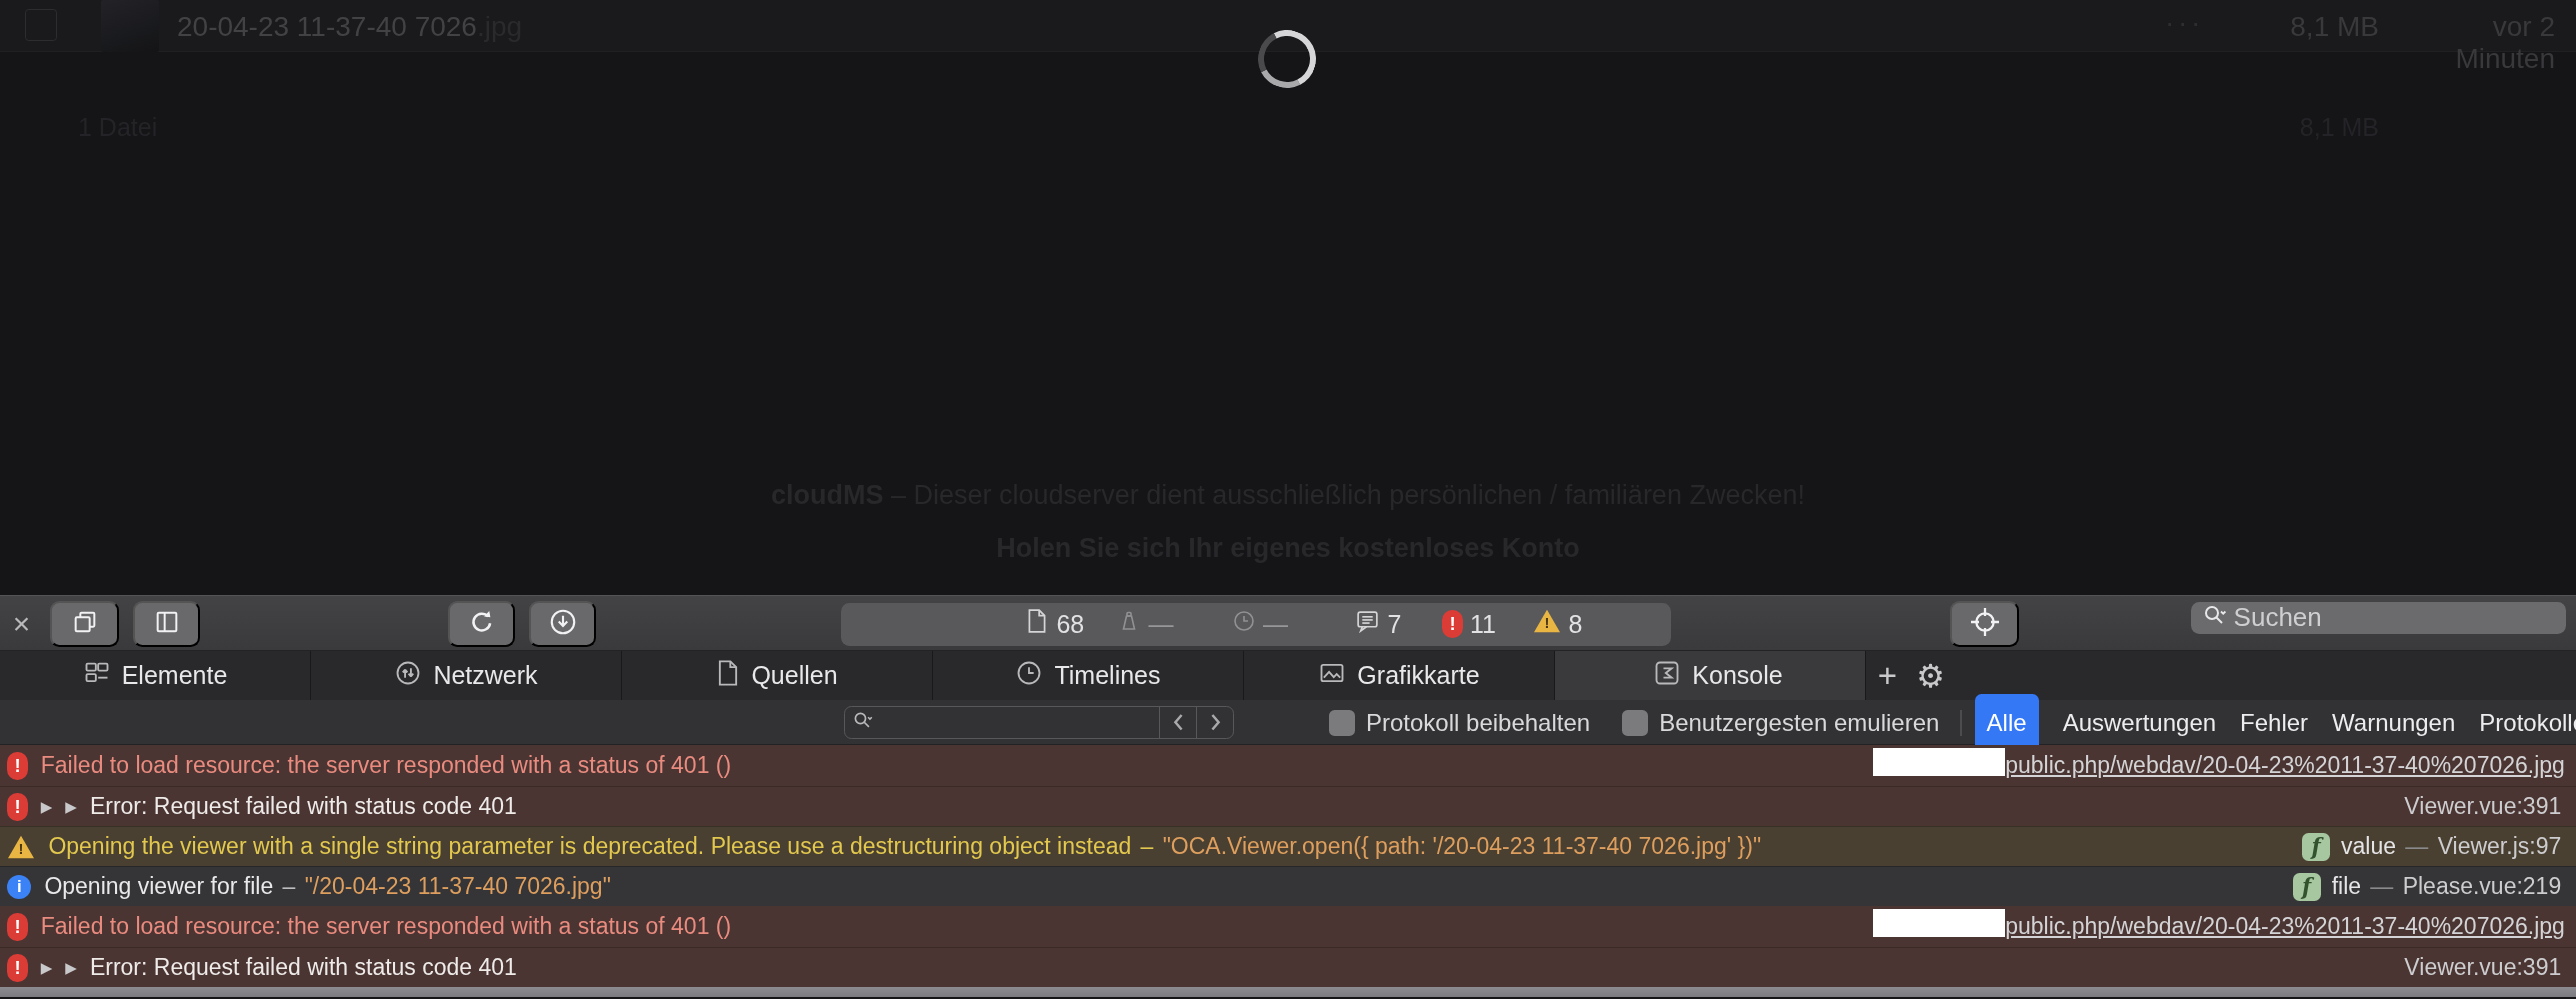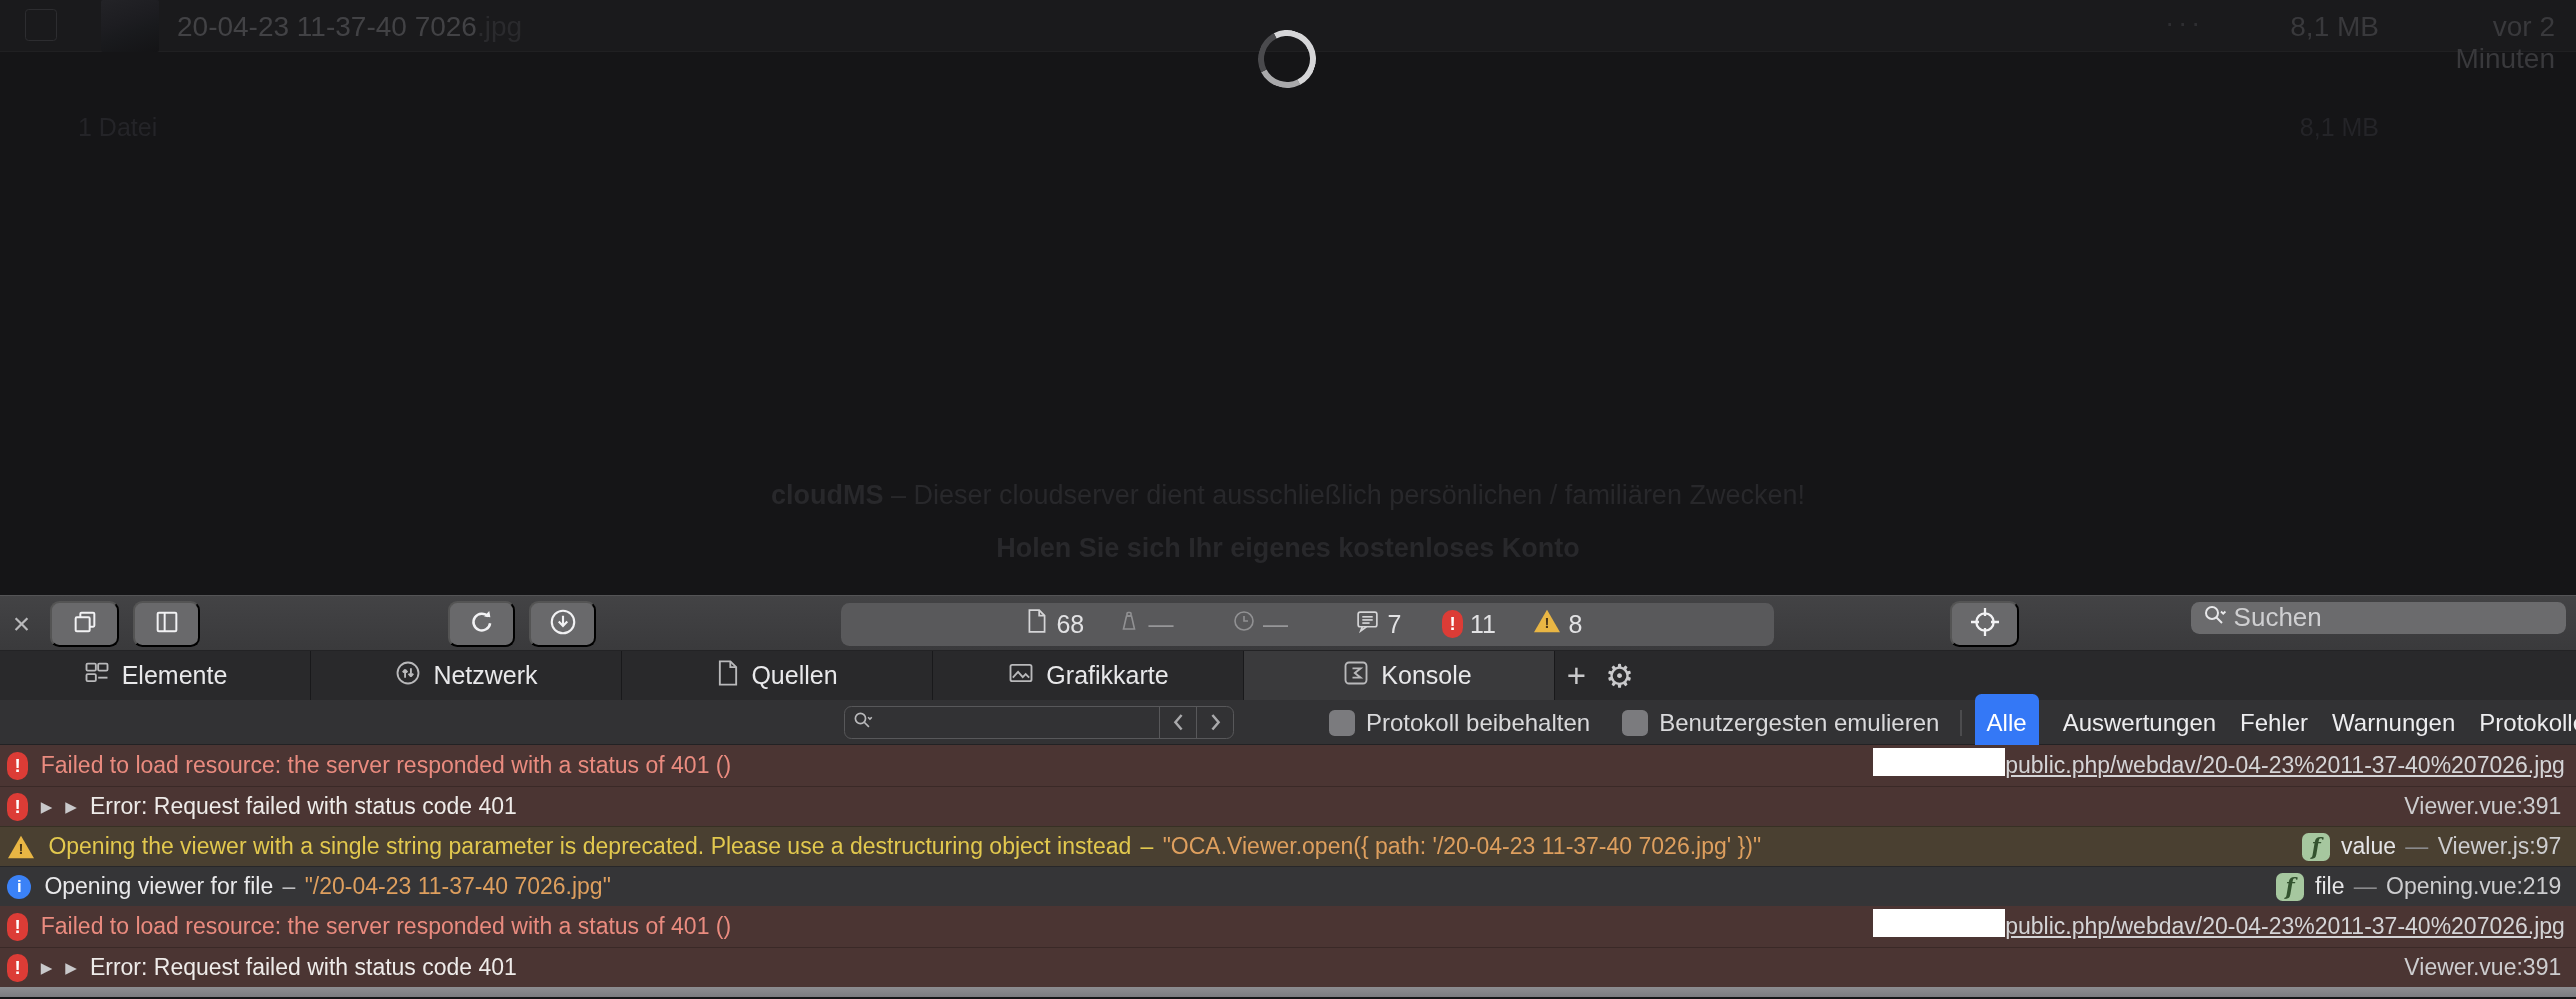--- a/index.html
+++ b/index.html
@@ -33,21 +33,21 @@
   .itoolbar { position:relative; width:100%; height:56px; background:linear-gradient(#434345,#3a3a3c);
               border-top:0.9px solid #545456; border-bottom:0.9px solid #232325; }
   .tclose { position:absolute; left:7.4px; top:11px; width:28px; font-size:30px; color:#b9b9bb; text-align:center; cursor:default; }
   .tbtn { position:absolute; top:4.6px; height:46px; border-radius:9.3px; background:#69696b; display:flex; align-items:center; justify-content:center; }
   .tbtn svg { stroke:#f2f2f4; fill:none; stroke-width:1.7; }
   .tb1 { left:50px;  width:69px; }
   .tb2 { left:133px; width:67px; }
   .tb3 { left:448px; width:67px; }
   .tb4 { left:529px; width:67px; }
   .tb5 { left:1950px; width:69px; }
-  .tpill { position:absolute; left:841px; top:6.5px; width:933px; height:43px; border-radius:8.4px; background:#59595b;
+  .tpill { position:absolute; left:841px; top:6.5px; width:830px; height:43px; border-radius:8.4px; background:#59595b;
            display:flex; align-items:center; padding-left:184px; font-size:25px; color:#e2e2e4; }
   .tpill svg { stroke:#d5d5d7; fill:none; stroke-width:1.6; }
   .pitem { display:flex; align-items:center; gap:7.4px; }
   .dimmed { opacity:.45; }
   .errdot { width:20.4px; height:28px; border-radius:10.2px; background:#dc3c36; color:#fff; font-size:18.6px; font-weight:bold;
             display:flex; align-items:center; justify-content:center; }
   .tsearch { position:absolute; left:2191px; top:5.6px; width:375px; height:32px; border-radius:8.4px; background:#6b6b6d;
              display:flex; align-items:center; padding:0 11px; gap:5.6px; }
   .tsearch svg { stroke:#e8e8ea; fill:none; stroke-width:2; flex:none; }
   .tsearch input { flex:1; background:transparent; border:none; outline:none; font-size:26px; color:#f0f0f2;
@@ -245,20 +245,27 @@
       </div>
       <div class="tab">
         <span><svg width="24" height="28" viewBox="0 0 20 24">
               <path d="M3 2h9l5 5v15H3z"></path>
               <path d="M12 2v5h5"></path>
             </svg></span>
         <span>Quellen</span>
       </div>
       <div class="tab">
         <span><svg width="28" height="28" viewBox="0 0 24 24">
+              <circle cx="12" cy="12" r="9"></circle>
+              <path d="M12 7v5h4"></path>
+            </svg></span>
+        <span>Timelines</span>
+      </div>
+      <div class="tab">
+        <span><svg width="28" height="28" viewBox="0 0 24 24">
               <rect x="3" y="5" width="18" height="14" rx="1.5"></rect>
               <path d="M5 16l4.5-5 4 4.5 2.5-2.5 3 3" fill="none"></path>
             </svg></span>
         <span>Grafikkarte</span>
       </div>
       <div class="tab active">
         <span><svg width="28" height="28" viewBox="0 0 24 24">
               <rect x="3" y="3" width="18" height="18" rx="3"></rect>
               <path d="M9 8h7l-5 4 5 4H9"></path>
             </svg></span>
@@ -344,21 +351,21 @@
 
       <div class="crow info">
         <span class="cbadge ibadge">i</span>
         <span class="itext">Opening viewer for file</span>
         <span class="dash-i">–</span>
         <span class="quote">"/20-04-23 11-37-40 7026.jpg"</span>
         <span class="cspacer"></span>
         <span class="fnbadge">f</span>
         <span class="fnname">file</span>
         <span class="emdash">—</span>
-        <span class="cloc">Opening.vue:219</span>
+        <span class="cloc">Please.vue:219</span>
       </div>
 
       <div class="crow err">
         <span class="cbadge ebadge">!</span>
         <span class="etext">Failed to load resource: the server responded with a status of 401 ()</span>
         <span class="cspacer"></span>
         <span class="redacted"></span>
         <a class="reslink">public.php/webdav/20-04-23%2011-37-40%207026.jpg</a>
       </div>
 

